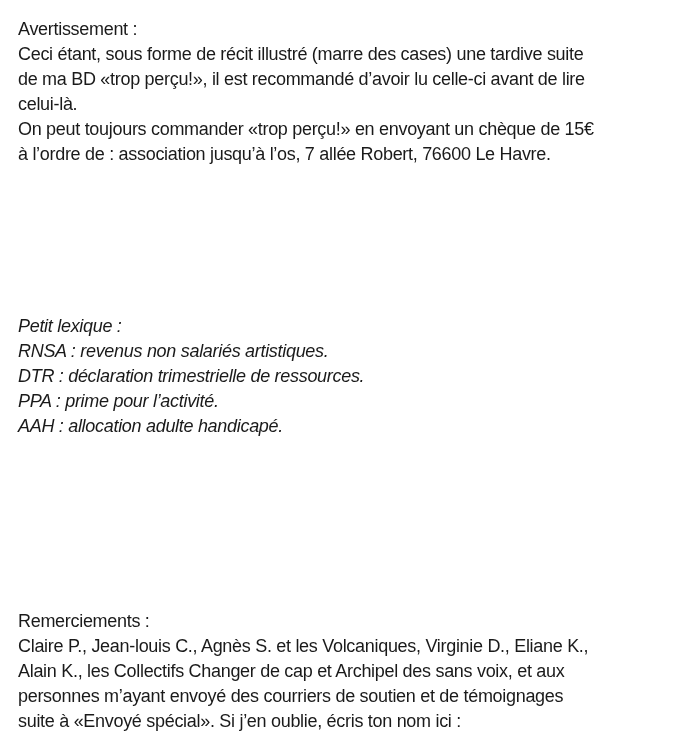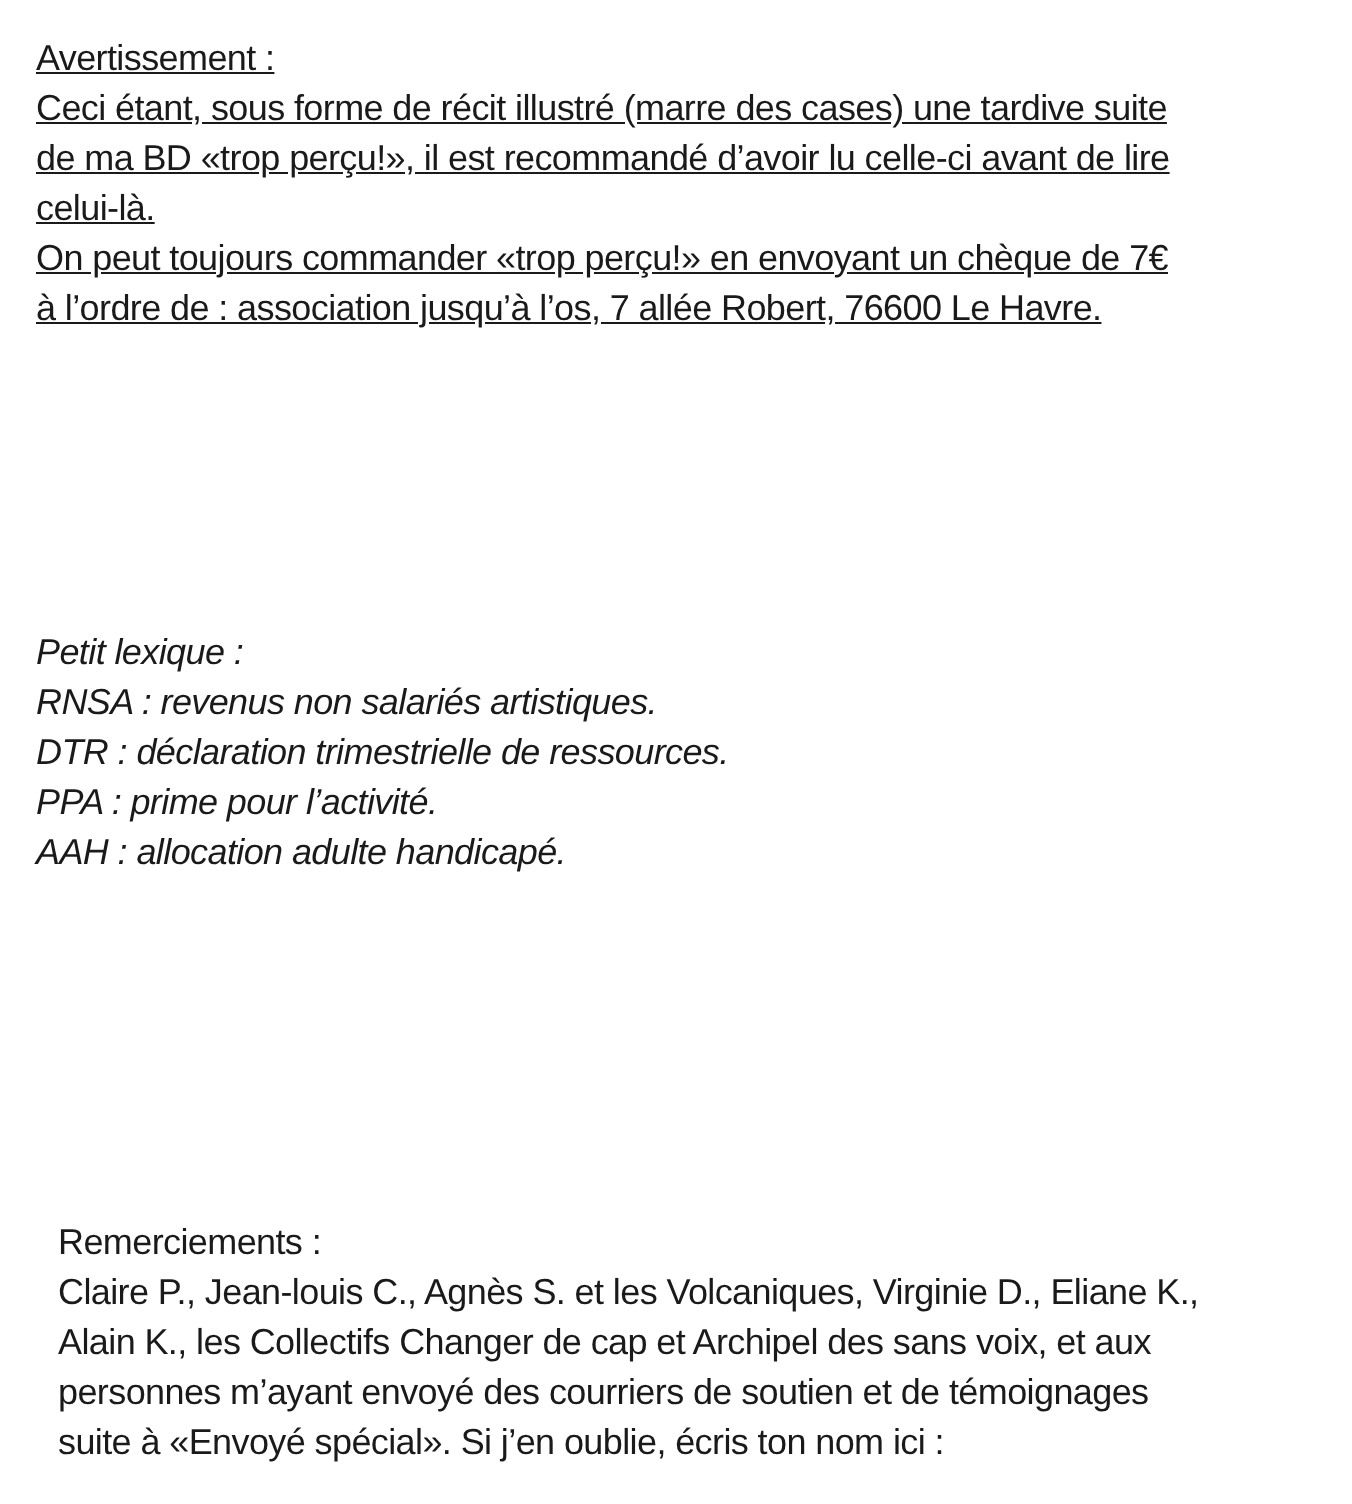--- a/index.html
+++ b/index.html
@@ -22,35 +22,35 @@
     left: 18px;
     right: 0;
   }
   .line {
     font-size: 18px;
     line-height: 25px;
     letter-spacing: -0.3px;
     white-space: nowrap;
     color: #1a1a1a;
   }
-  .block-avertissement { top: 17px; text-decoration: underline; }
+  .block-avertissement { top: 17px; }
   .block-lexique { top: 314px; font-style: italic; }
-  .block-remerciements { top: 609px; margin-left: 11px; }
+  .block-remerciements { top: 609px; }
 </style>
 </head>
 <body>
 
 <div class="page">
 
   <section class="block block-avertissement">
     <div class="line">Avertissement :</div>
     <div class="line">Ceci étant, sous forme de récit illustré (marre des cases) une tardive suite</div>
     <div class="line">de ma BD «trop perçu!», il est recommandé d’avoir lu celle-ci avant de lire</div>
     <div class="line">celui-là.</div>
-    <div class="line">On peut toujours commander «trop perçu!» en envoyant un chèque de 7€</div>
+    <div class="line">On peut toujours commander «trop perçu!» en envoyant un chèque de 15€</div>
     <div class="line">à l’ordre de : association jusqu’à l’os, 7 allée Robert, 76600 Le Havre.</div>
   </section>
 
   <section class="block block-lexique">
     <div class="line">Petit lexique :</div>
     <div class="line">RNSA : revenus non salariés artistiques.</div>
     <div class="line">DTR : déclaration trimestrielle de ressources.</div>
     <div class="line">PPA : prime pour l’activité.</div>
     <div class="line">AAH : allocation adulte handicapé.</div>
   </section>

